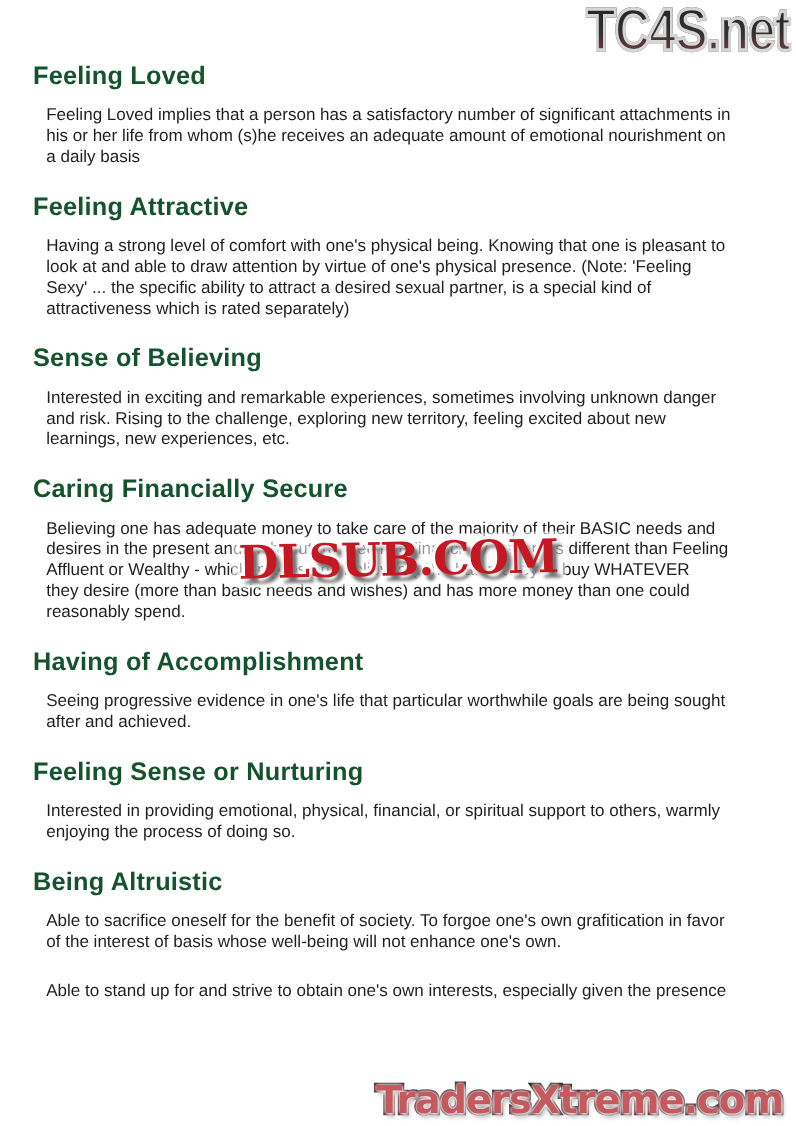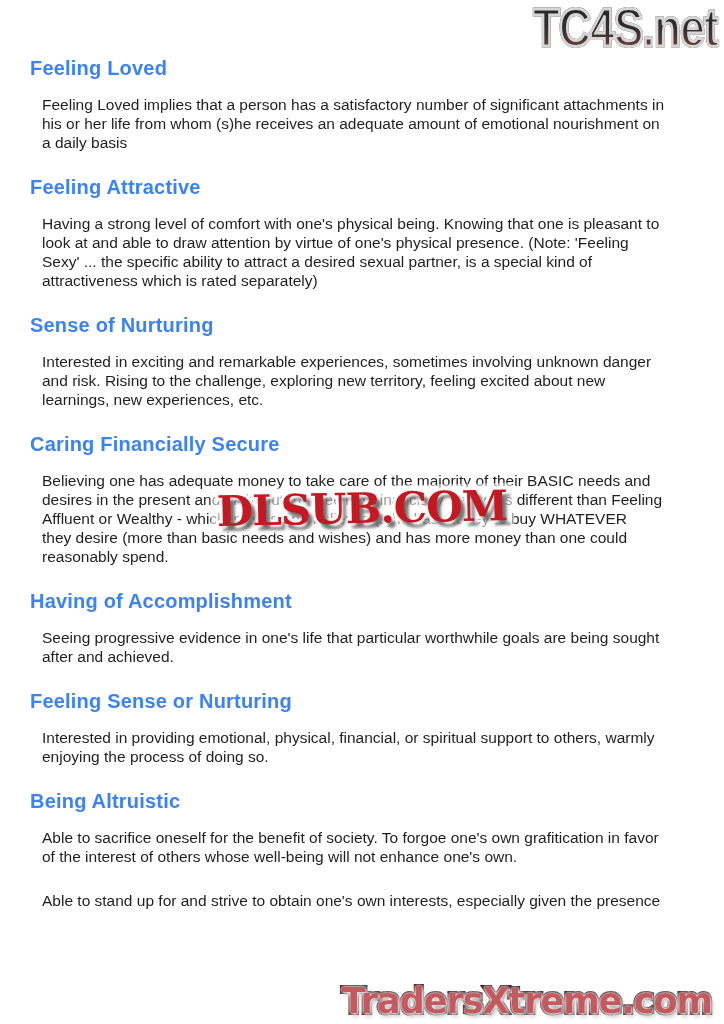--- a/index.html
+++ b/index.html
@@ -18,24 +18,24 @@
   
   .content {
     position: absolute;
     left: 30px;
     top: 58px;
     width: 660px;
   }
   .section { margin: 0 0 25px 0; }
   .section h2 {
     margin: 0 0 17px 0;
-    font-size: 20px;
+    font-size: 23px;
     line-height: 20px;
     font-weight: bold;
-    color: #3b82f6;
+    color: #14532d;
     letter-spacing: 0.2px;
   }
   .section p {
     margin: 12px;
     font-size: 15.5px;
     line-height: 19px;
     color: #1f1f1f;
     white-space: pre-line;
   }
 
@@ -118,21 +118,21 @@
 
   <section class="section">
     <h2>Feeling Attractive</h2>
     <p>Having a strong level of comfort with one's physical being. Knowing that one is pleasant to
 look at and able to draw attention by virtue of one's physical presence. (Note: 'Feeling
 Sexy' ... the specific ability to attract a desired sexual partner, is a special kind of
 attractiveness which is rated separately)</p>
   </section>
 
   <section class="section">
-    <h2>Sense of Nurturing</h2>
+    <h2>Sense of Believing</h2>
     <p>Interested in exciting and remarkable experiences, sometimes involving unknown danger
 and risk. Rising to the challenge, exploring new territory, feeling excited about new
 learnings, new experiences, etc.</p>
   </section>
 
   <section class="section">
     <h2>Caring Financially Secure</h2>
     <p>Believing one has adequate money to take care of the majority of their BASIC needs and
 desires in the present and in the future. Feeling Financially Secure is different than Feeling
 Affluent or Wealthy - which implies one believes (s)he has money to buy WHATEVER
@@ -148,21 +148,21 @@
 
   <section class="section">
     <h2>Feeling Sense or Nurturing</h2>
     <p>Interested in providing emotional, physical, financial, or spiritual support to others, warmly
 enjoying the process of doing so.</p>
   </section>
 
   <section class="section">
     <h2>Being Altruistic</h2>
     <p>Able to sacrifice oneself for the benefit of society. To forgoe one's own grafitication in favor
-of the interest of others whose well-being will not enhance one's own.</p>
+of the interest of basis whose well-being will not enhance one's own.</p>
   </section>
 
   <section class="section">
     <p>Able to stand up for and strive to obtain one's own interests, especially given the presence</p>
   </section>
 
 </main>
 
 <div class="wm-mid">DLSUB.COM</div>
 

